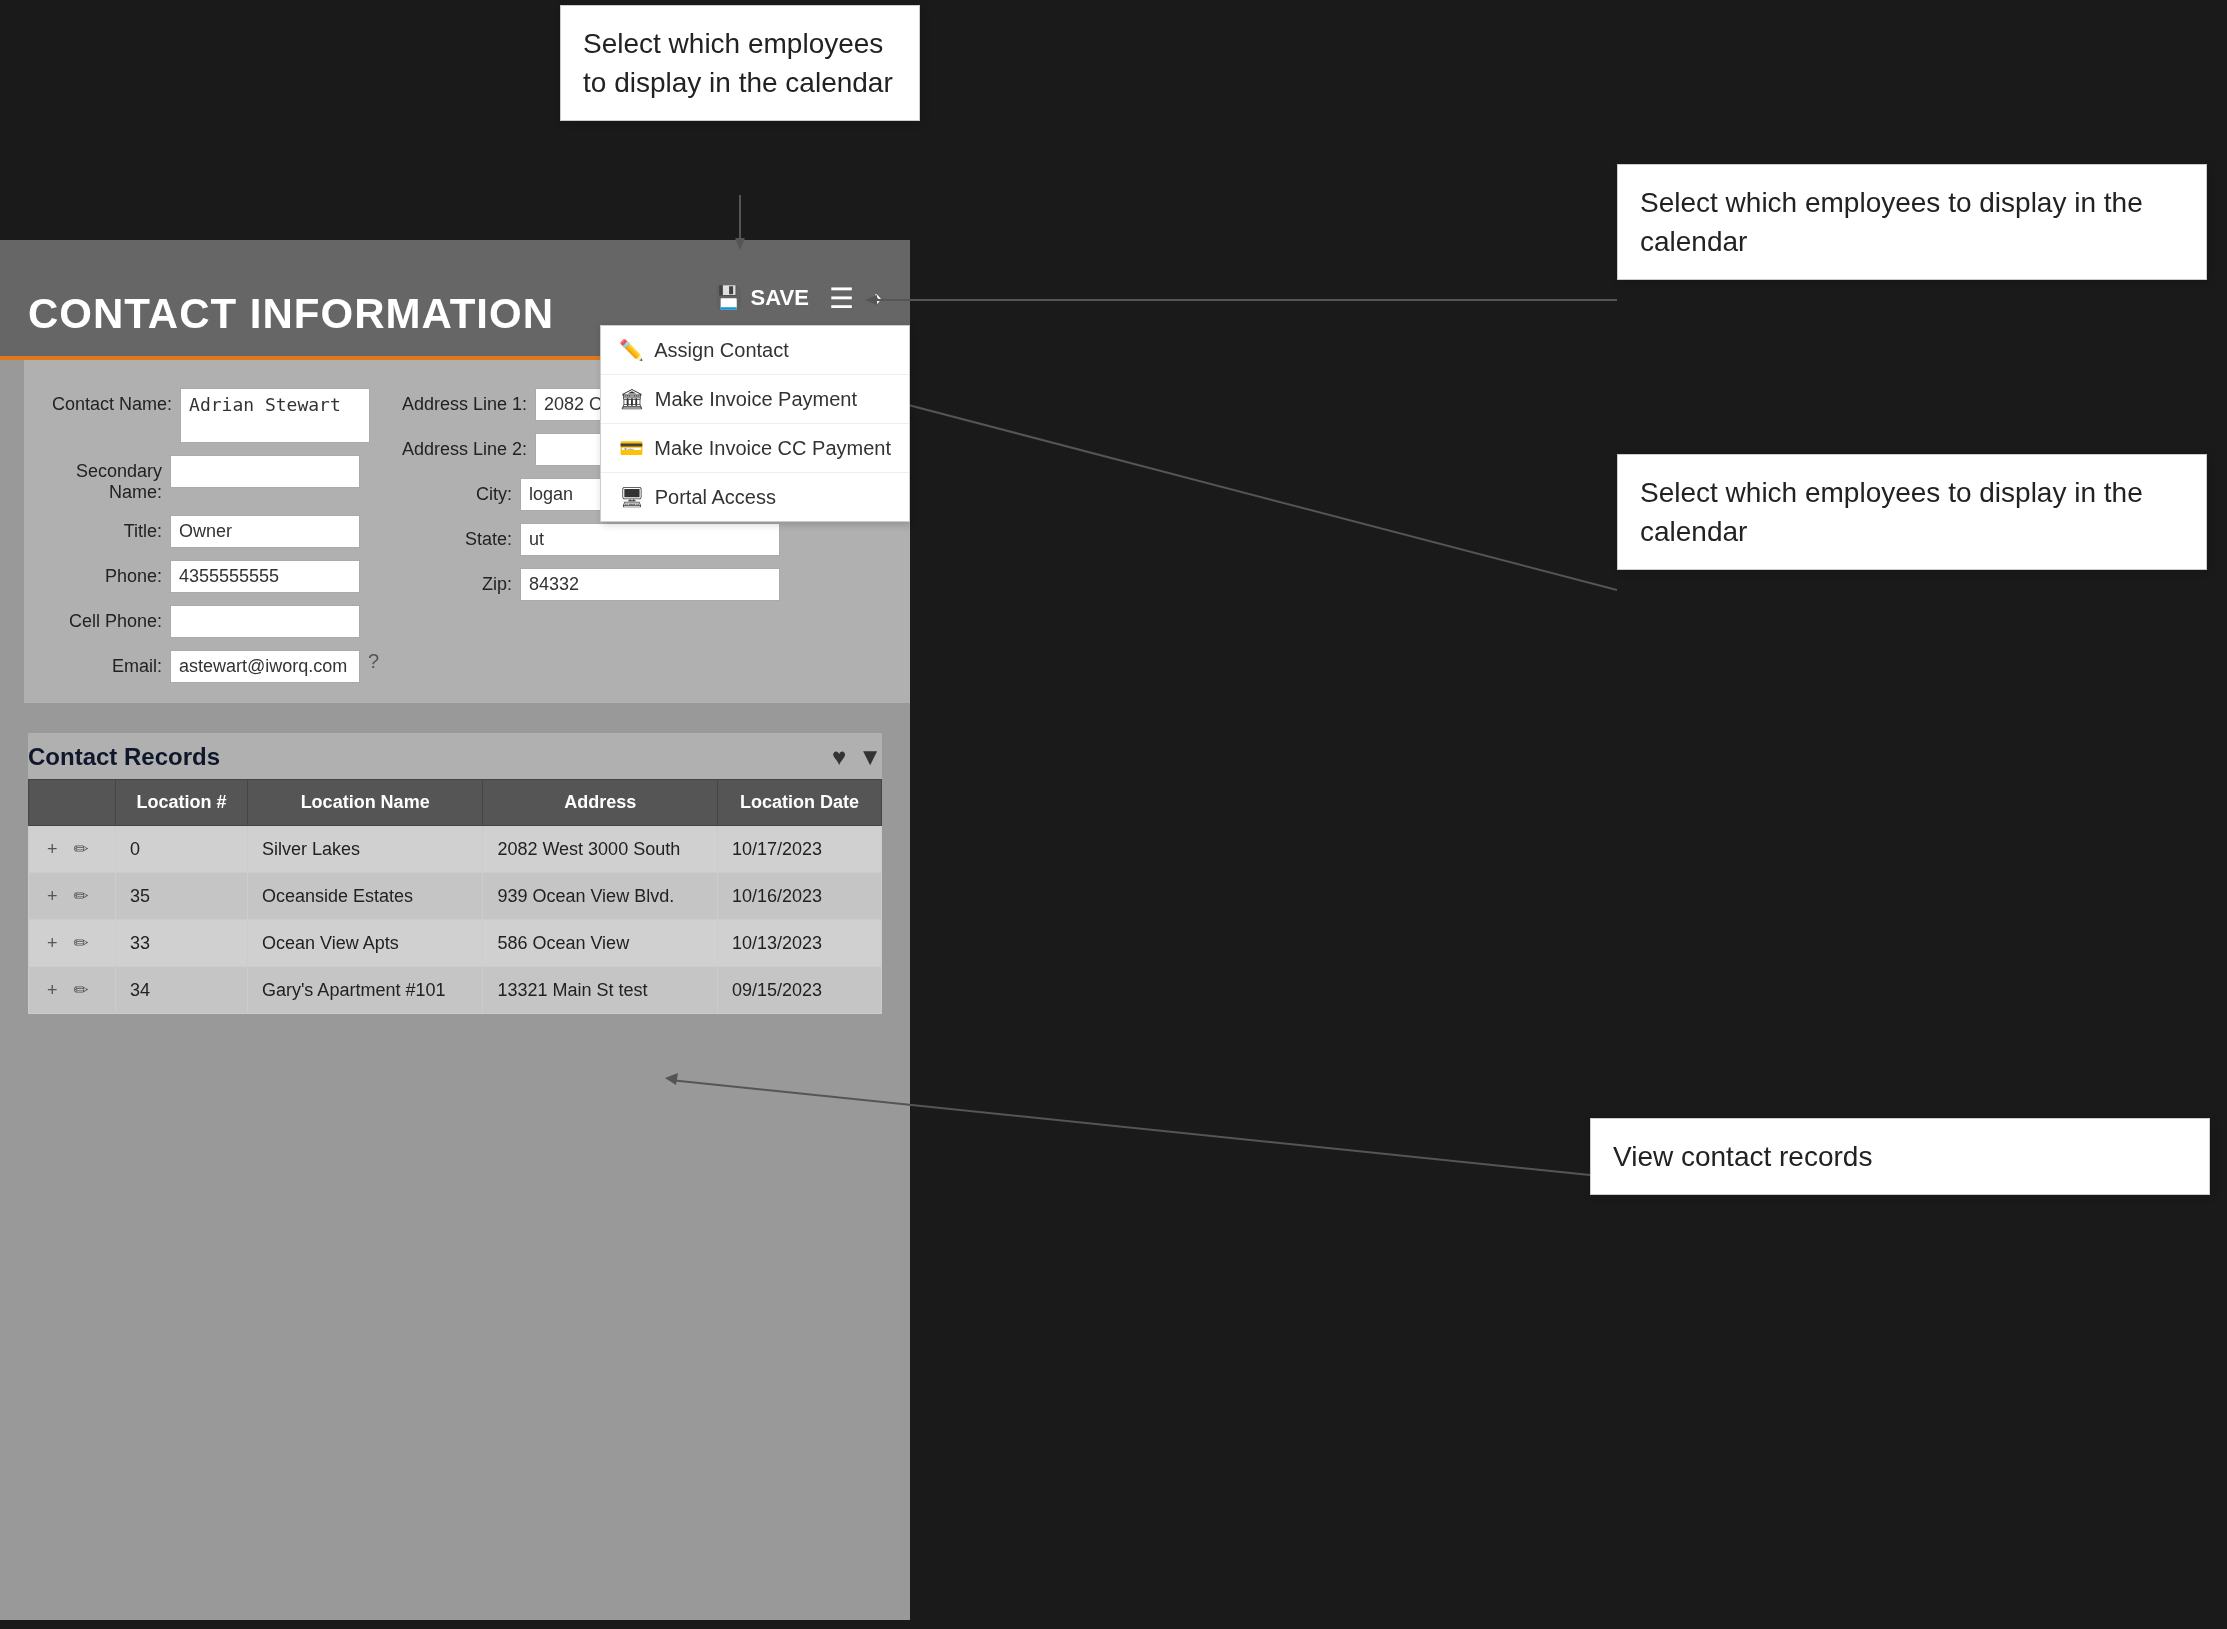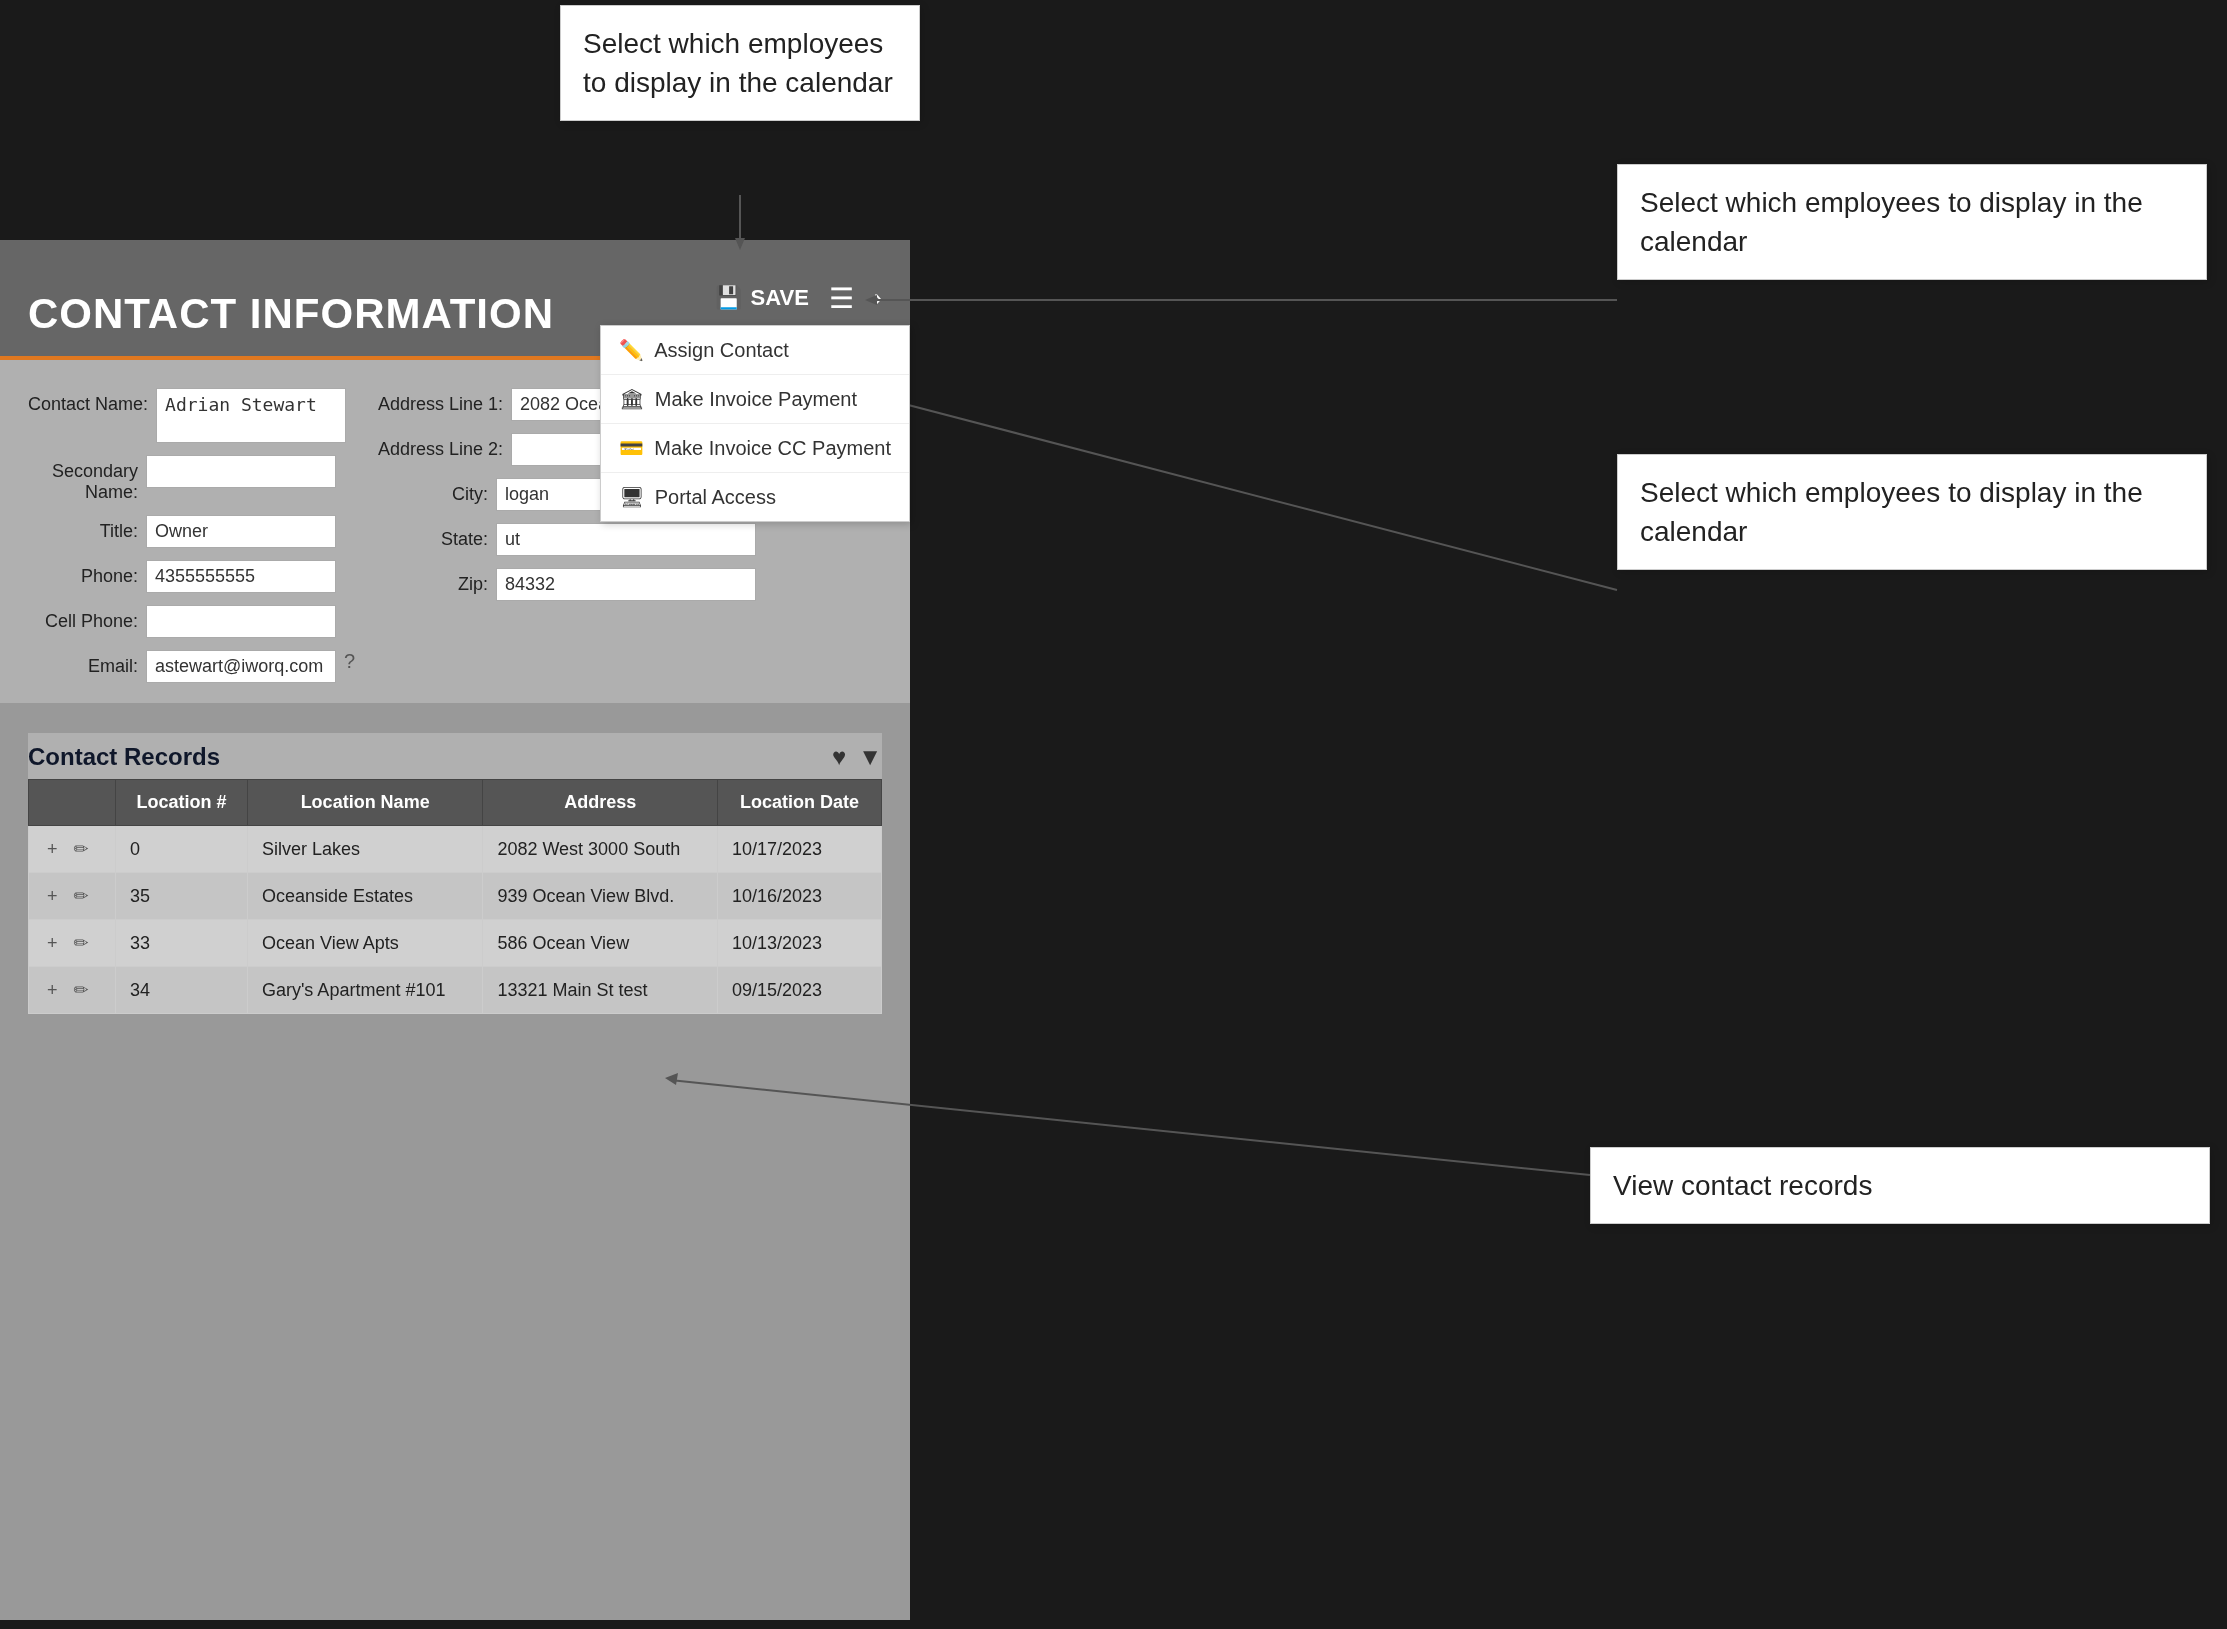--- a/index.html
+++ b/index.html
@@ -38,21 +38,21 @@
     }
 
     #tooltip-mid-right {
       left: 1617px;
       top: 454px;
       width: 590px;
     }
 
     #tooltip-bottom-right {
       left: 1590px;
-      top: 1147px;
+      top: 1118px;
       width: 620px;
     }
 
     
     .app-container {
       position: absolute;
       left: 0;
       top: 240px;
       width: 910px;
       background: #999;
@@ -131,20 +131,21 @@
     }
 
     .dropdown-menu-item:last-child {
       border-bottom: none;
     }
 
     
     .form-area {
       padding: 28px 28px 20px 28px;
       background: #b0b0b0;
+      margin-left: 24px;
     }
 
     .form-grid {
       display: grid;
       grid-template-columns: 320px 1fr;
       gap: 0 30px;
     }
 
     .form-left, .form-right {
       display: flex;

